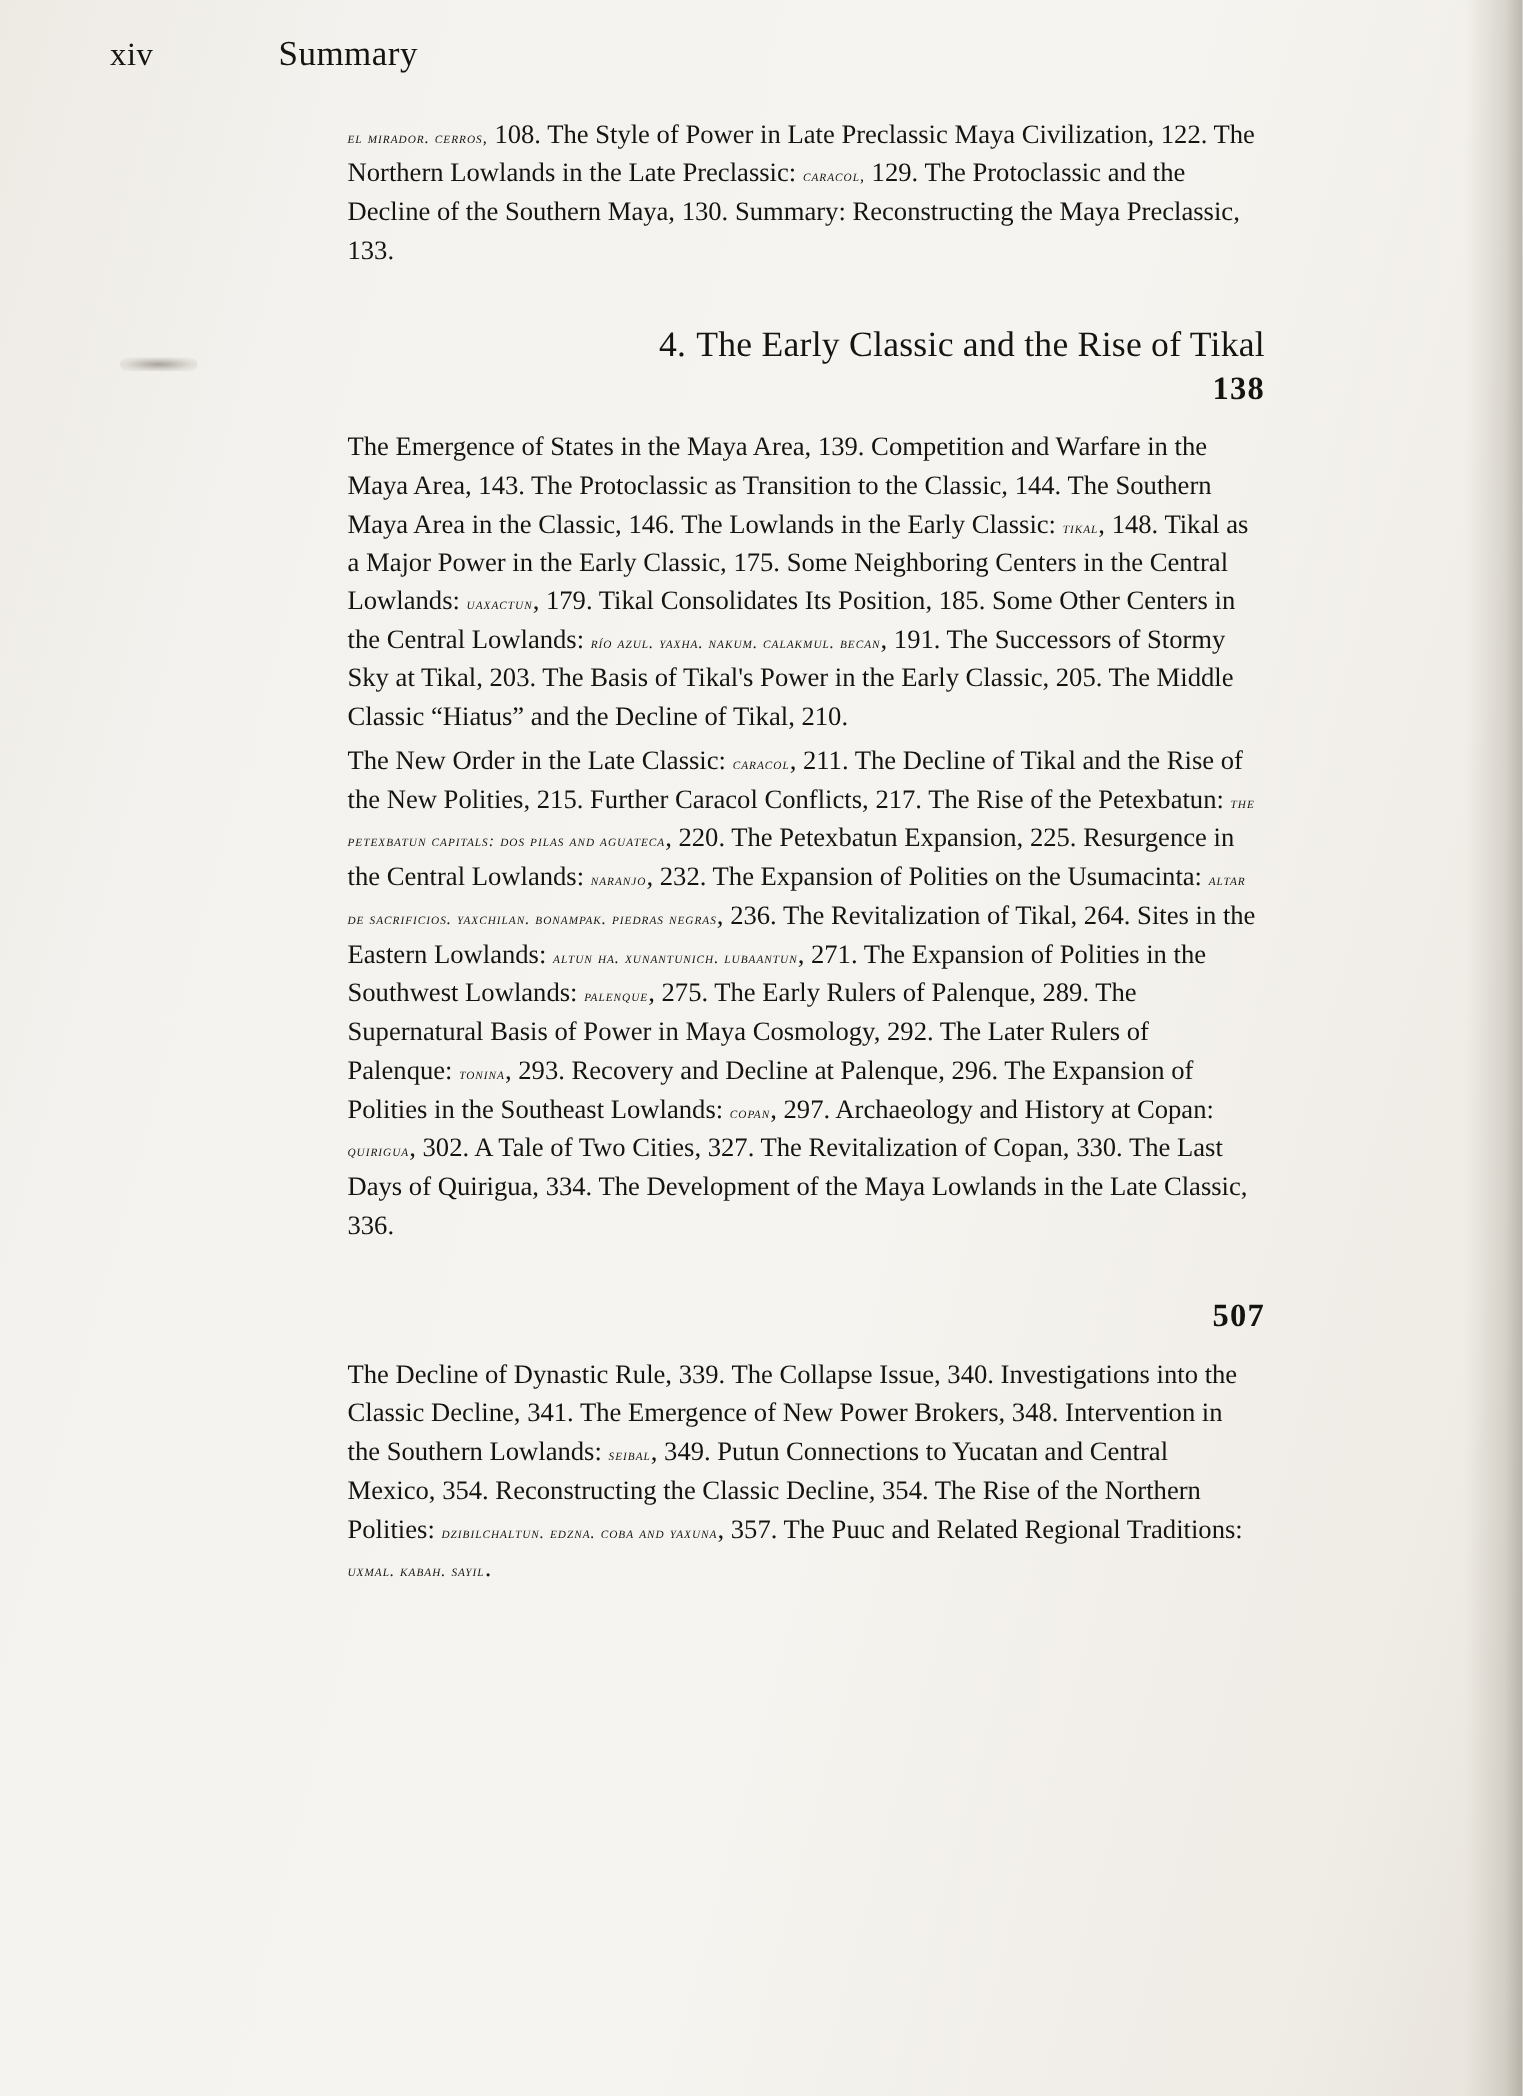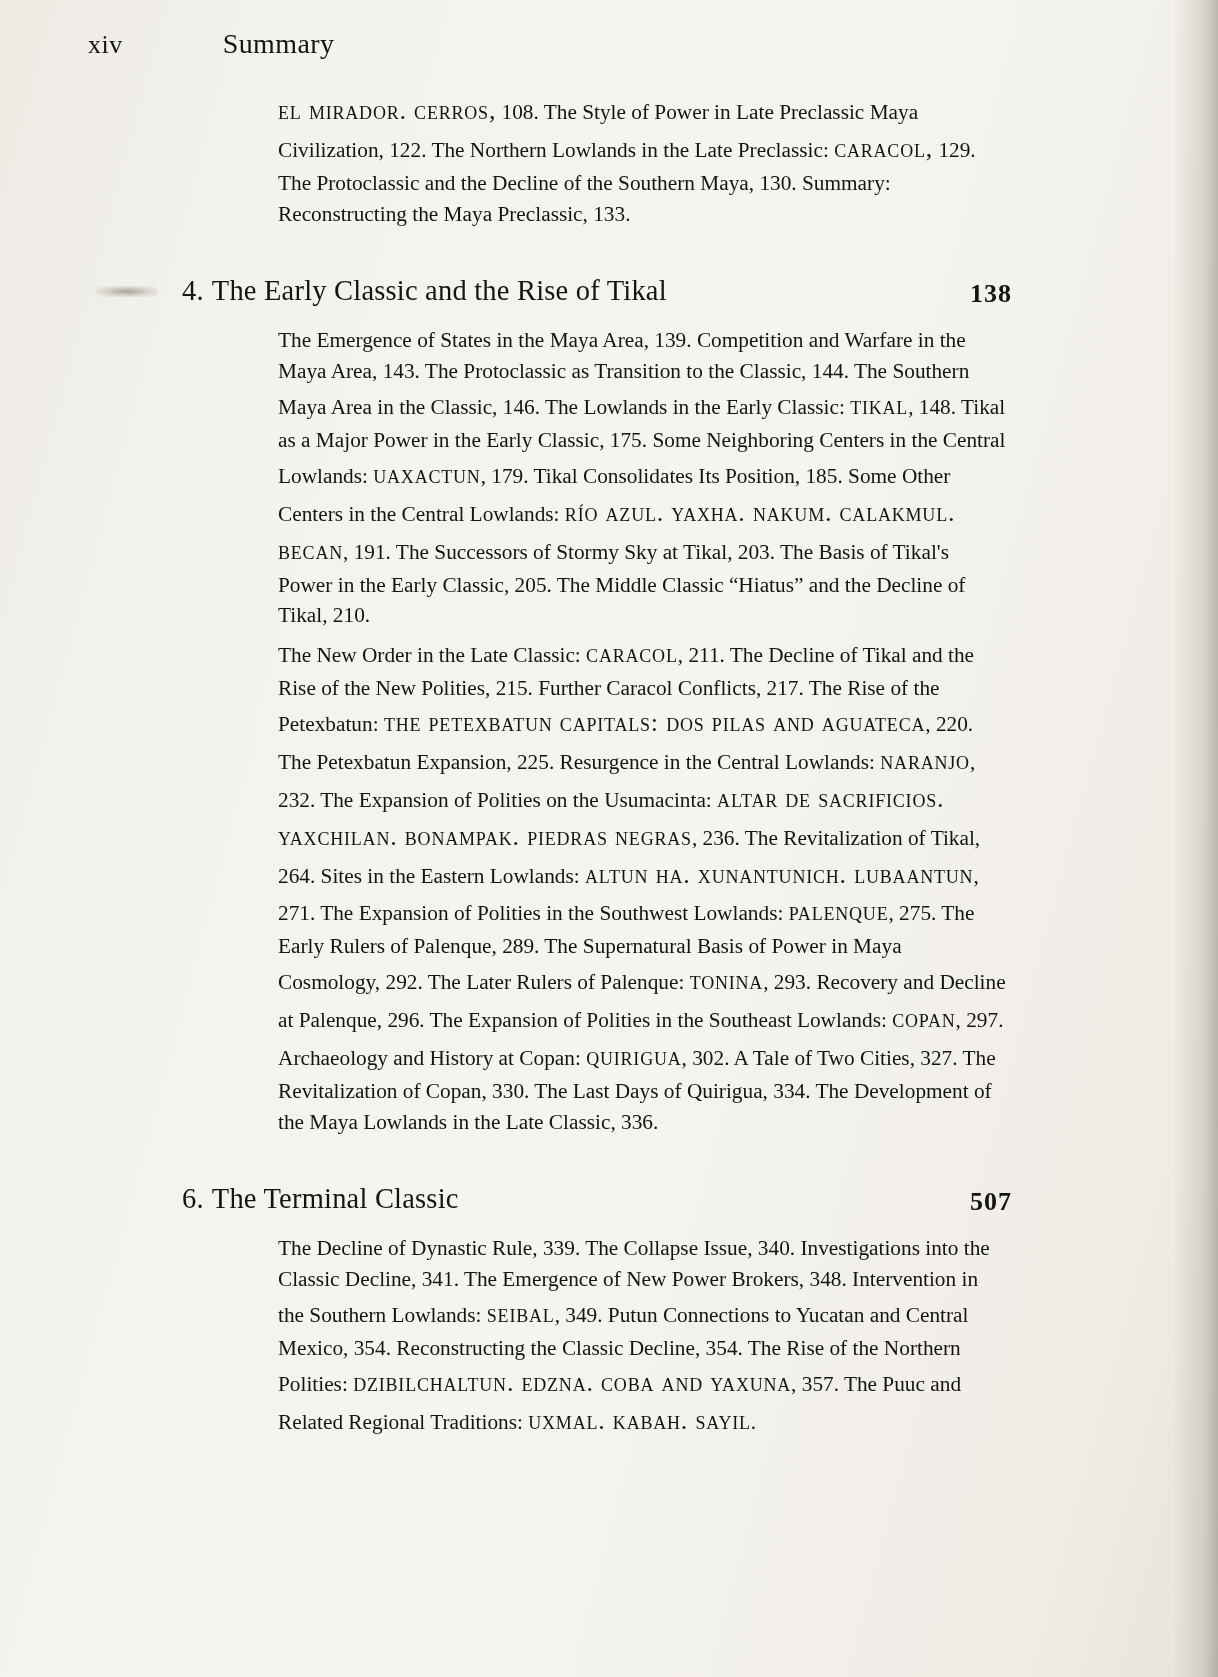--- a/index.html
+++ b/index.html
@@ -63,28 +63,30 @@
   .desc {
     font-size: 21.3px;
     line-height: 1.455;
     text-align: left;
     margin-left: 96px;
     width: 730px;
   }
   .sc {
     font-variant: small-caps;
     letter-spacing: 0.8px;
-    font-size: 26px;
+    font-size: 13px;
+    font-style: italic;
   }
   .chapter {
     margin-top: 42px;
     margin-bottom: 16px;
     display: flex;
     align-items: flex-end;
     justify-content: space-between;
+    flex-direction: column;
   }
   .chapter-title {
     font-size: 28.5px;
     line-height: 1.32;
     letter-spacing: 0.2px;
     max-width: 690px;
   }
   .chapter-num {
     margin-right: 8px;
   }
@@ -129,22 +131,19 @@
       </div>
       <div class="desc entry-desc">The Emergence of States in the Maya Area, 139. Competition and Warfare in the Maya Area, 143. The Protoclassic as Transition to the Classic, 144. The Southern Maya Area in the Classic, 146. The Lowlands in the Early Classic: <span class="sc">tikal</span>, 148. Tikal as a Major Power in the Early Classic, 175. Some Neighboring Centers in the Central Lowlands: <span class="sc">uaxactun</span>, 179. Tikal Consolidates Its Position, 185. Some Other Centers in the Central Lowlands: <span class="sc">río azul. yaxha. nakum. calakmul. becan</span>, 191. The Successors of Stormy Sky at Tikal, 203. The Basis of Tikal's Power in the Early Classic, 205. The Middle Classic “Hiatus” and the Decline of Tikal, 210.</div>
     </div>
 
     <div class="chapter-block two-line">
       <div class="desc entry-desc">The New Order in the Late Classic: <span class="sc">caracol</span>, 211. The Decline of Tikal and the Rise of the New Polities, 215. Further Caracol Conflicts, 217. The Rise of the Petexbatun: <span class="sc">the petexbatun capitals: dos pilas and aguateca</span>, 220. The Petexbatun Expansion, 225. Resurgence in the Central Lowlands: <span class="sc">naranjo</span>, 232. The Expansion of Polities on the Usumacinta: <span class="sc">altar de sacrificios. yaxchilan. bonampak. piedras negras</span>, 236. The Revitalization of Tikal, 264. Sites in the Eastern Lowlands: <span class="sc">altun ha. xunantunich. lubaantun</span>, 271. The Expansion of Polities in the Southwest Lowlands: <span class="sc">palenque</span>, 275. The Early Rulers of Palenque, 289. The Supernatural Basis of Power in Maya Cosmology, 292. The Later Rulers of Palenque: <span class="sc">tonina</span>, 293. Recovery and Decline at Palenque, 296. The Expansion of Polities in the Southeast Lowlands: <span class="sc">copan</span>, 297. Archaeology and History at Copan: <span class="sc">quirigua</span>, 302. A Tale of Two Cities, 327. The Revitalization of Copan, 330. The Last Days of Quirigua, 334. The Development of the Maya Lowlands in the Late Classic, 336.</div>
     </div>
 
     <div class="chapter-block">
       <div class="chapter">
-        <div class="chapter-title">
-          <span class="chapter-num">6.</span><span>The Terminal Classic</span>
-        </div>
         <div class="chapter-page">507</div>
       </div>
       <div class="desc entry-desc">The Decline of Dynastic Rule, 339. The Collapse Issue, 340. Investigations into the Classic Decline, 341. The Emergence of New Power Brokers, 348. Intervention in the Southern Lowlands: <span class="sc">seibal</span>, 349. Putun Connections to Yucatan and Central Mexico, 354. Reconstructing the Classic Decline, 354. The Rise of the Northern Polities: <span class="sc">dzibilchaltun. edzna. coba and yaxuna</span>, 357. The Puuc and Related Regional Traditions: <span class="sc">uxmal. kabah. sayil</span>.</div>
     </div>
 
   </div>
 </div>
 
 </body></html>

